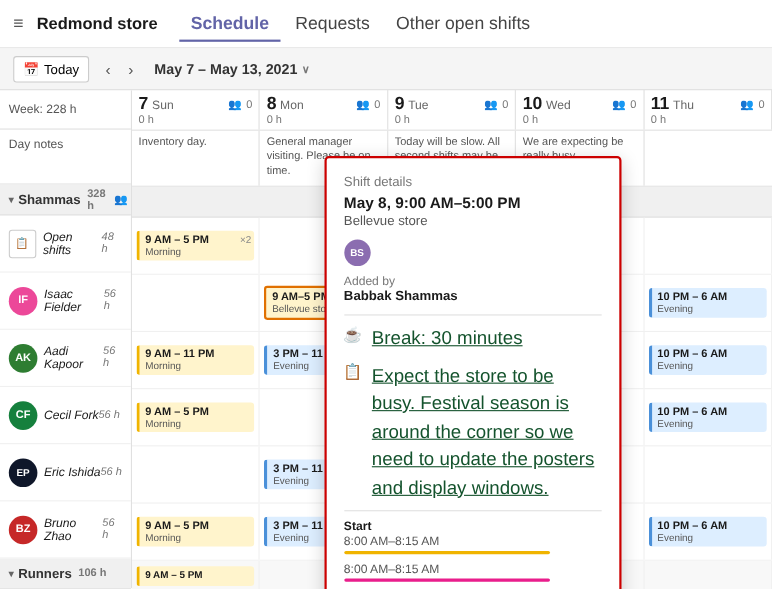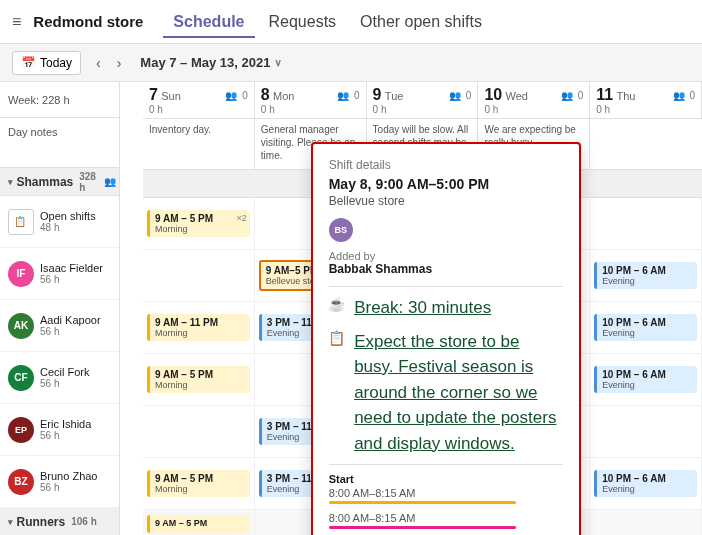--- a/index.html
+++ b/index.html
@@ -26,29 +26,29 @@
     .main-content { display: flex; height: calc(535px - 82px); overflow: hidden; }
 
     
     .left-sidebar { width: 120px; flex-shrink: 0; border-right: 1px solid #e0e0e0; overflow-y: auto; }
     .week-info { padding: 6px 8px; font-size: 11px; color: #555; border-bottom: 1px solid #e0e0e0; height: 36px; display: flex; align-items: center; }
     .day-notes-label { padding: 6px 8px; font-size: 11px; color: #555; border-bottom: 1px solid #e0e0e0; height: 50px; display: flex; align-items: flex-start; padding-top: 8px; }
     .group-header { display: flex; align-items: center; gap: 4px; padding: 5px 8px; background: #f0f0f0; border-bottom: 1px solid #e0e0e0; font-size: 12px; font-weight: 600; cursor: pointer; height: 28px; }
     .group-chevron { font-size: 9px; color: #666; }
     .person-row { display: flex; align-items: center; padding: 5px 8px; border-bottom: 1px solid #f0f0f0; height: 52px; gap: 6px; }
     .avatar { width: 26px; height: 26px; border-radius: 50%; flex-shrink: 0; display: flex; align-items: center; justify-content: center; font-size: 10px; font-weight: 600; color: #fff; }
-    .person-info { display: flex; flex-direction: column; }
+    .person-info { display: flex; flex-direction: row; font-style: italic; }
     .person-name { font-size: 11px; font-weight: 500; color: #1a1a1a; }
     .person-hours { font-size: 10px; color: #777; }
     .open-shifts-row { display: flex; align-items: center; padding: 5px 8px; border-bottom: 1px solid #f0f0f0; height: 52px; gap: 6px; }
     .open-shifts-icon { width: 26px; height: 26px; border-radius: 3px; border: 1px solid #ccc; display: flex; align-items: center; justify-content: center; font-size: 10px; color: #666; }
     .runners-header { display: flex; align-items: center; gap: 4px; padding: 5px 8px; background: #f0f0f0; border-bottom: 1px solid #e0e0e0; font-size: 12px; font-weight: 600; cursor: pointer; height: 28px; }
 
     
-    .calendar-area { flex: 1; overflow-x: auto; overflow-y: auto; position: relative; margin-left: 23px; }
+    .calendar-area { flex: 1; overflow-x: auto; overflow-y: auto; position: relative; }
     
     
     .day-headers { display: grid; grid-template-columns: repeat(5, 1fr); border-bottom: 1px solid #e0e0e0; }
     .day-header { padding: 4px 6px; border-right: 1px solid #e0e0e0; text-align: left; height: 36px; }
     .day-header-top { display: flex; justify-content: space-between; align-items: center; }
     .day-num { font-size: 16px; font-weight: 600; color: #1a1a1a; }
     .day-name { font-size: 11px; color: #666; }
     .day-hours { font-size: 10px; color: #777; }
 
     
@@ -159,21 +159,21 @@
 
     <div class="person-row">
       <div class="avatar" style="background:#15803d;">CF</div>
       <div class="person-info">
         <span class="person-name">Cecil Fork</span>
         <span class="person-hours">56 h</span>
       </div>
     </div>
 
     <div class="person-row">
-      <div class="avatar" style="background:#7f1d1d;font-size:9px;">EP</div>
+      <div class="avatar" style="background:#0f172a;font-size:9px;">EP</div>
       <div class="person-info">
         <span class="person-name">Eric Ishida</span>
         <span class="person-hours">56 h</span>
       </div>
     </div>
 
     <div class="person-row">
       <div class="avatar" style="background:#c62828;">BZ</div>
       <div class="person-info">
         <span class="person-name">Bruno Zhao</span>

